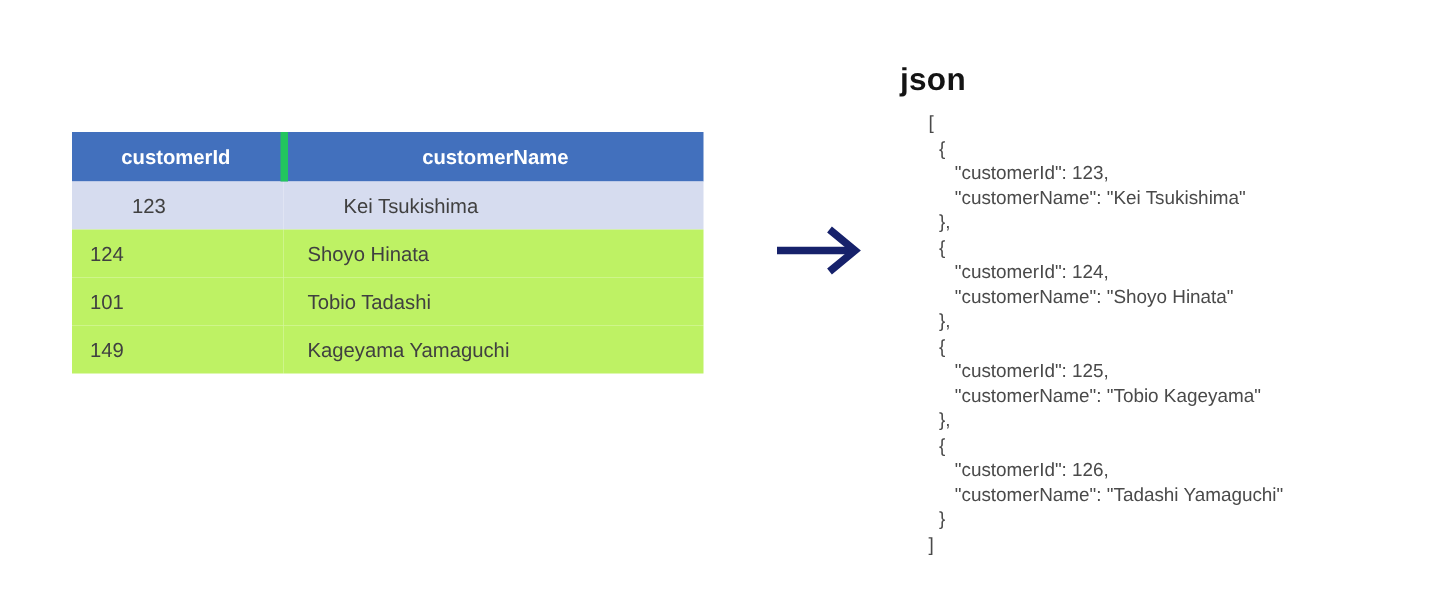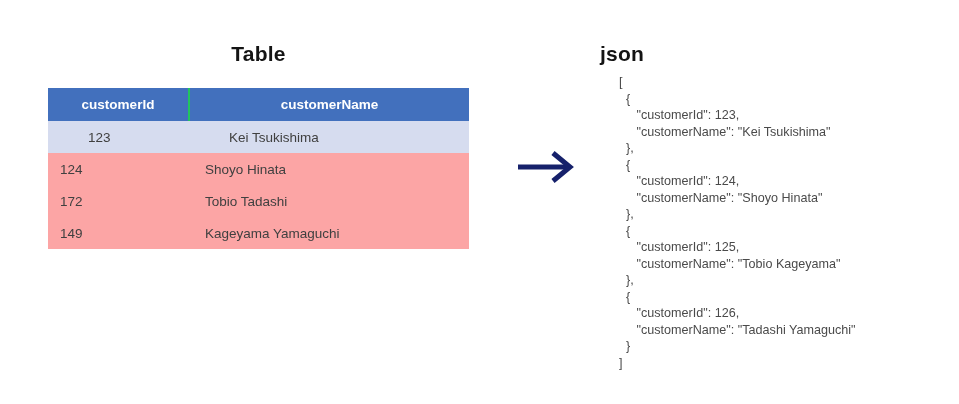--- a/index.html
+++ b/index.html
@@ -50,38 +50,38 @@
     color: #ffffff;
     font-size: 13.5px;
     font-weight: bold;
     height: 33px;
     padding: 0;
     text-align: center;
     vertical-align: middle;
     border: 0;
   }
   #data-table thead th.th-id {
-    border-right: 2px solid #22c55e;
+    border-right: 5px solid #22c55e;
   }
 
   #data-table tbody td {
     font-size: 13.5px;
     color: #404040;
     height: 32px;
     padding: 0 0 0 12px;
     vertical-align: middle;
     border: 0;
     white-space: nowrap;
   }
   #data-table tbody tr.row-highlight td {
     background: #d6dcef;
     padding-left: 40px;
   }
   #data-table tbody tr.row-plain td {
-    background: #fca5a5;
+    background: #bef264;
   }
   #data-table tbody td.td-name {
     padding-left: 16px;
   }
 
   
   #arrow-wrap {
     position: absolute;
     left: 515px;
     top: 146px;
@@ -120,21 +120,20 @@
     color: #4a4a4a;
     white-space: pre;
   }
   #json-code .jline { display: block; height: 16.5px; }
 </style>
 </head>
 <body>
 
 <div id="table-panel">
 
-  <div id="table-title">Table</div>
 
   <table id="data-table">
     <colgroup>
       <col class="c-id">
       <col class="c-name">
     </colgroup>
     <thead>
       <tr>
         <th class="th-id">customerId</th>
         <th class="th-name">customerName</th>
@@ -143,21 +142,21 @@
     <tbody id="table-body">
         <tr class="row-highlight">
           <td class="td-id">123</td>
           <td class="td-name">Kei Tsukishima</td>
         </tr>
         <tr class="row-plain">
           <td class="td-id">124</td>
           <td class="td-name">Shoyo Hinata</td>
         </tr>
         <tr class="row-plain">
-          <td class="td-id">172</td>
+          <td class="td-id">101</td>
           <td class="td-name">Tobio Tadashi</td>
         </tr>
         <tr class="row-plain">
           <td class="td-id">149</td>
           <td class="td-name">Kageyama Yamaguchi</td>
         </tr>
       </tbody>
   </table>
 </div>
 

